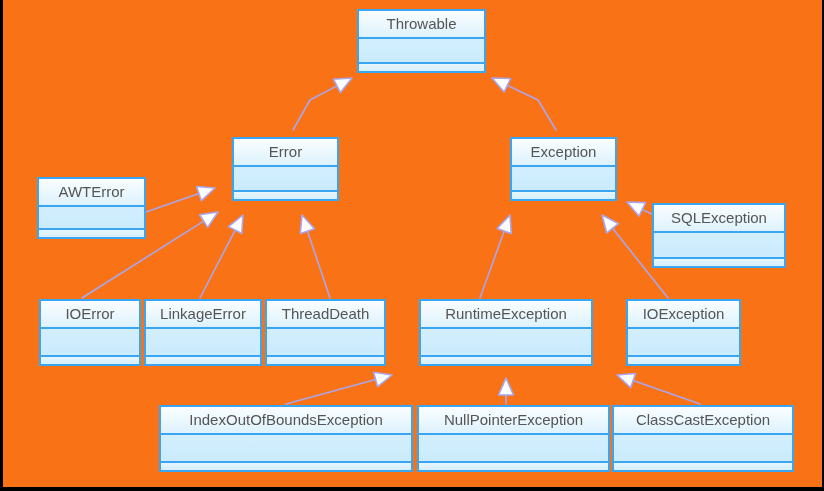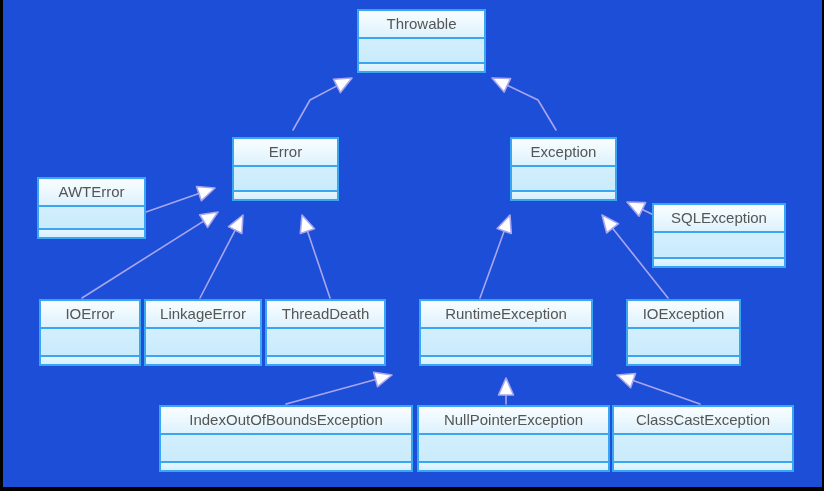--- a/index.html
+++ b/index.html
@@ -10,21 +10,21 @@
   body {
     width: 824px;
     height: 491px;
     font-family: "Liberation Sans", sans-serif;
     overflow: hidden;
   }
   #diagram-root {
     position: relative;
     width: 824px;
     height: 491px;
-    background: #1d4ed8;
+    background: #f97316;
     box-sizing: border-box;
     border-left: 3px solid #000000;
     border-bottom: 4px solid #000000;
     border-right: 2px solid #000000;
   }
   svg#uml-canvas {
     position: absolute;
     left: -3px;
     top: 0;
     width: 824px;

